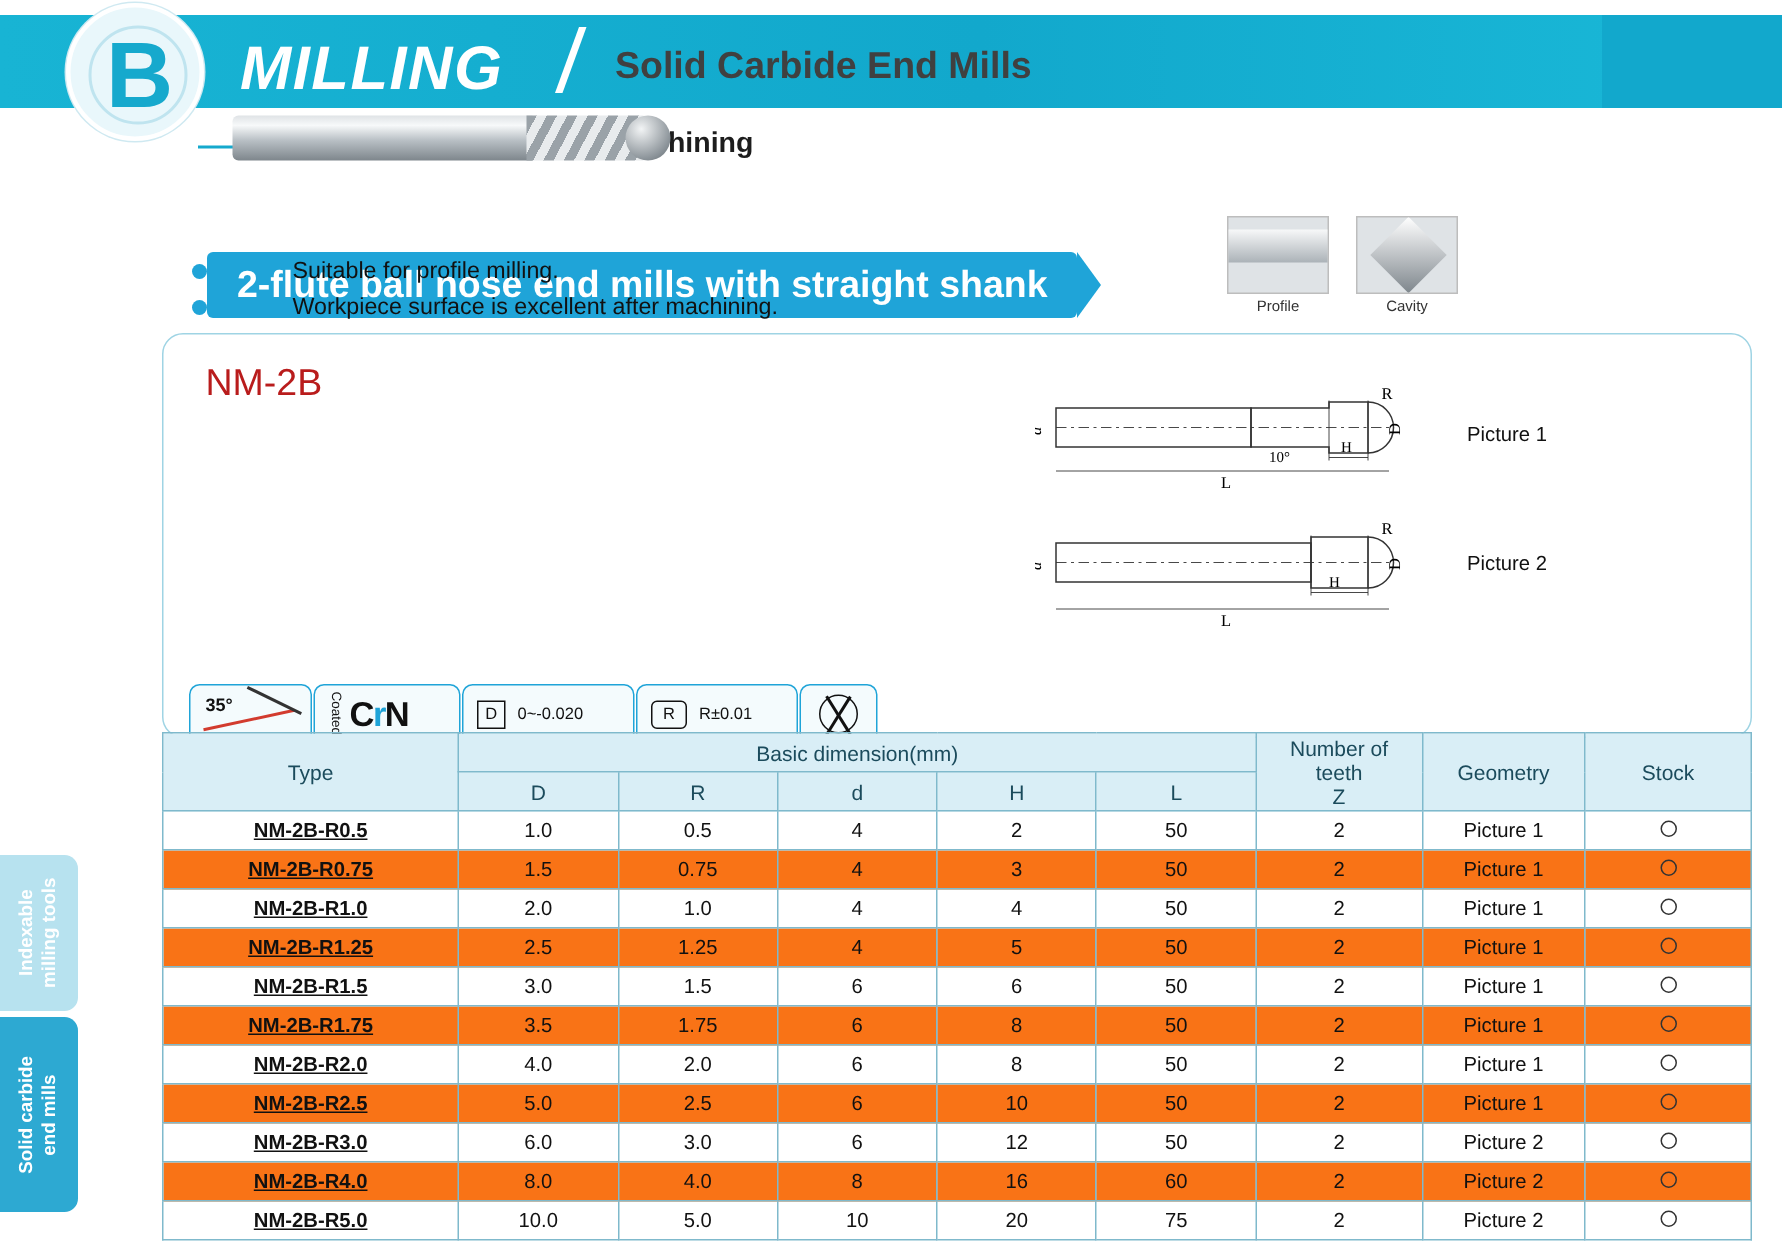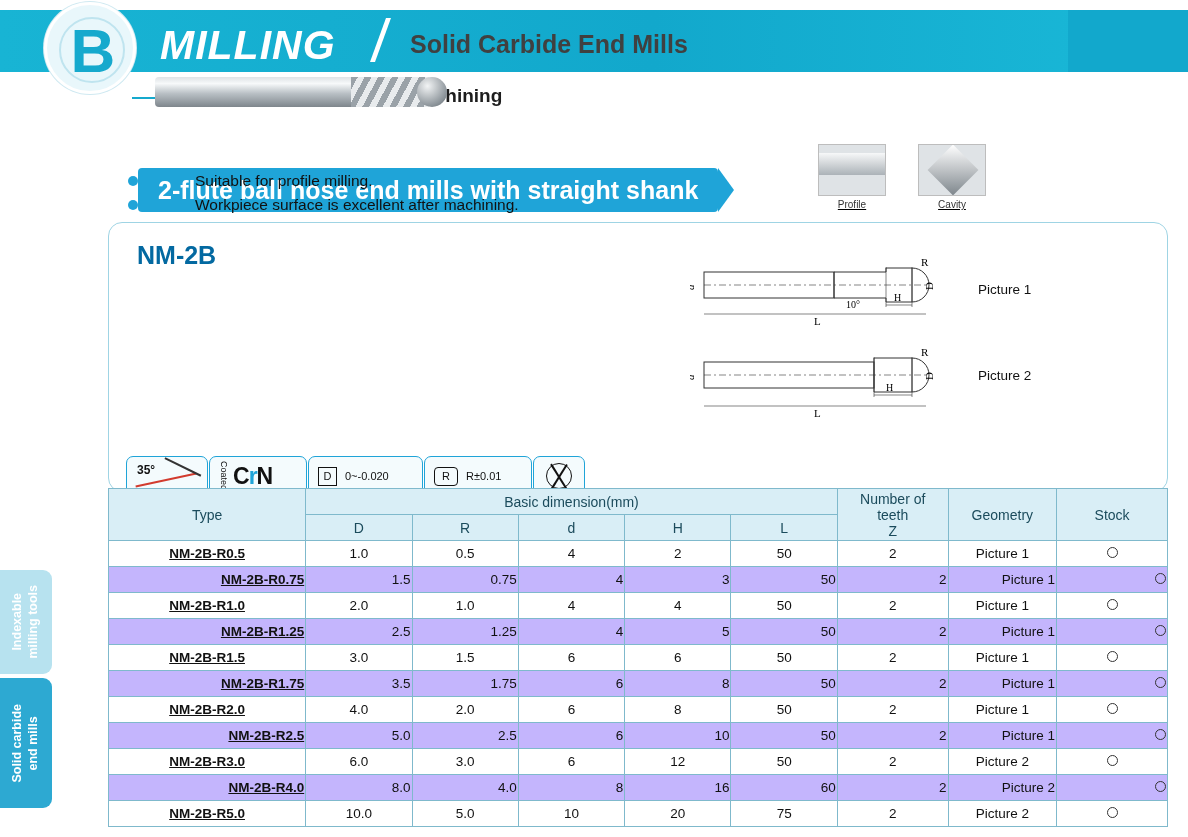--- a/index.html
+++ b/index.html
@@ -139,22 +139,21 @@
     border-top: 22px solid transparent;
     border-bottom: 22px solid transparent;
     border-left: 16px solid #1fa4d8;
   }
 
   
   .app-icons {
     position: absolute;
     left: 818px; top: 144px;
     display: flex;
-    gap: 32px;
-    text-decoration: underline;
+    gap: 18px;
   }
   .app-icon { width: 68px; text-align: center; }
   .app-icon .thumb {
     width: 68px; height: 52px;
     border: 1px solid #bdbdbd;
     position: relative;
     overflow: hidden;
     background: #dfe3e6;
   }
   .app-icon .cap {
@@ -203,22 +202,22 @@
     left: 108px; top: 222px;
     width: 1060px; height: 270px;
     border: 1px solid #9fd4e4;
     border-radius: 14px;
     background: #ffffff;
   }
   .card-title {
     position: absolute;
     left: 28px; top: 18px;
     font-size: 25px;
-    font-weight: bold;
-    color: #0369a1;
+    font-weight: normal;
+    color: #b91c1c;
   }
 
   
   .tool-photo {
     position: absolute;
     left: 155px; top: 70px;
     width: 290px; height: 44px;
   }
   .tool-photo .shank {
     position:absolute; left:0; top:7px;
@@ -353,21 +352,21 @@
     height: 26px;
   }
   table.spec thead th {
     background: #d9eef6;
     font-weight: normal;
     font-size: 14px;
     color: #1b4b5c;
   }
   table.spec thead th.big { font-size: 14px; }
   table.spec tbody td { height: 26px; }
-  table.spec tbody tr.alt td { background: #c4b5fd; text-align: right; }
+  table.spec tbody tr.alt td { background: #f97316; }
   table.spec tbody td.type {
     font-weight: bold;
     font-size: 13.5px;
     text-decoration: underline;
   }
   .circ {
     display: inline-block;
     width: 11px; height: 11px;
     border: 1.4px solid #333;
     border-radius: 50%;

